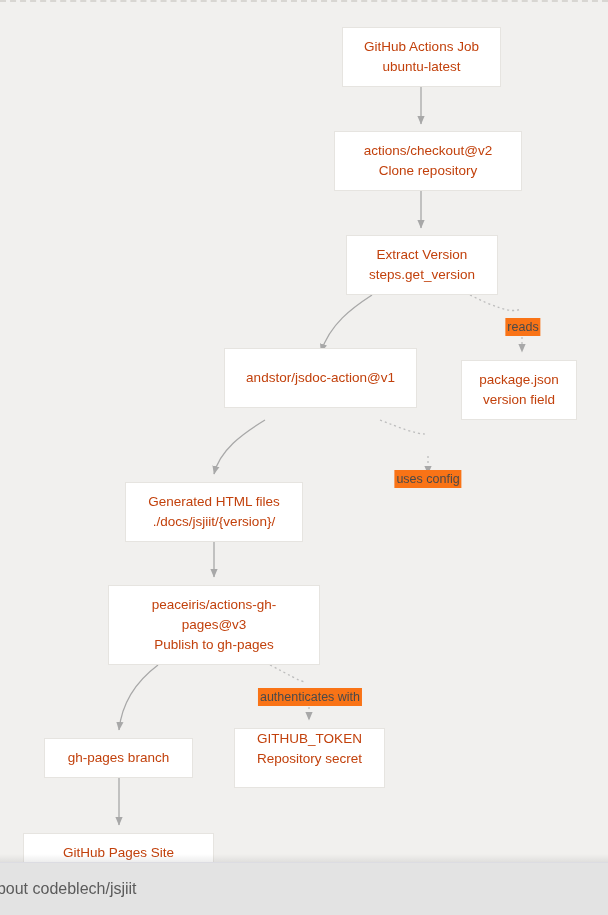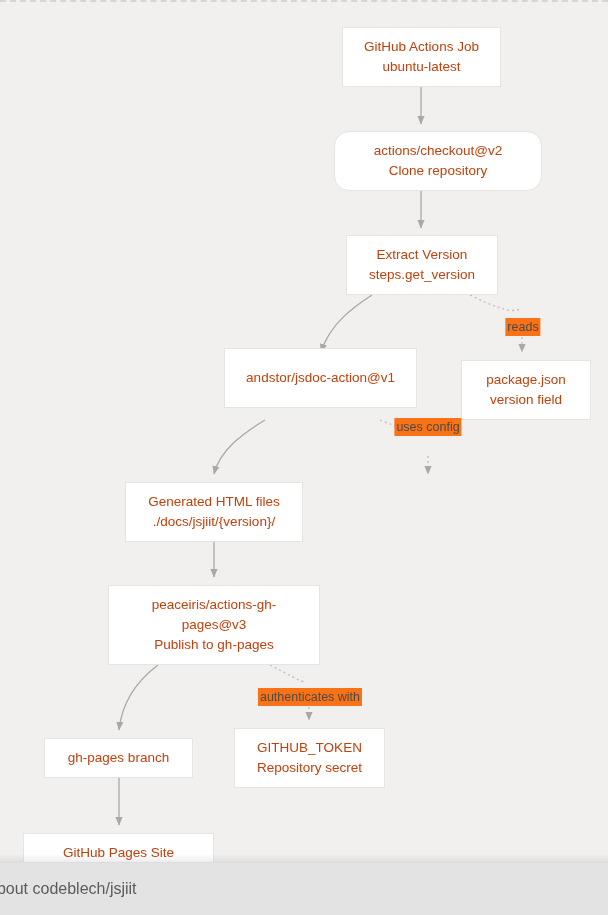--- a/index.html
+++ b/index.html
@@ -129,66 +129,66 @@
     <path d="M309,700 L309,718" fill="none" stroke="#bdbdbd" stroke-width="1.3" stroke-dasharray="2,3" marker-end="url(#arrowdot)"></path>
 
     <path d="M119,776 L119,823" fill="none" stroke="#a8a8a8" stroke-width="1.3" marker-end="url(#arrow)"></path>
   </svg>
 
   <div class="node" style="left:342px; top:25px; width:159px; height:60px;">
     <span class="line">GitHub Actions Job</span>
     <span class="line">ubuntu-latest</span>
   </div>
 
-  <div class="node" style="left:334px; top:129px; width:208px; height:60px;border-radius:15px;">
+  <div class="node" style="left:334px; top:129px; width:188px; height:60px;">
     <span class="line">actions/checkout@v2</span>
     <span class="line">Clone repository</span>
   </div>
 
   <div class="node" style="left:346px; top:233px; width:152px; height:60px;">
     <span class="line">Extract Version</span>
     <span class="line">steps.get_version</span>
   </div>
 
-  <div class="node" style="left:461px; top:358px; width:130px; height:60px;">
+  <div class="node" style="left:461px; top:358px; width:116px; height:60px;">
     <span class="line">package.json</span>
     <span class="line">version field</span>
   </div>
 
   <div class="node" style="left:224px; top:346px; width:193px; height:60px;">
     <span class="line">andstor/jsdoc-action@v1</span>
   </div>
 
 
   <div class="node" style="left:125px; top:480px; width:178px; height:60px;">
     <span class="line">Generated HTML files</span>
     <span class="line">./docs/jsjiit/{version}/</span>
   </div>
 
   <div class="node wrap" style="left:108px; top:583px; width:212px; height:80px;">
     <span class="line">peaceiris/actions-gh-</span>
     <span class="line">pages@v3</span>
     <span class="line">Publish to gh-pages</span>
   </div>
 
-  <div class="node" style="left:234px; top:726px; width:151px; height:60px;">
+  <div class="node" style="left:234px; top:726px; width:151px; height:60px;justify-content:flex-end;">
     <span class="line">GITHUB_TOKEN</span>
     <span class="line">Repository secret</span>
   </div>
 
   <div class="node" style="left:44px; top:736px; width:149px; height:40px;">
     <span class="line">gh-pages branch</span>
   </div>
 
   <div class="node" style="left:23px; top:831px; width:191px; height:40px;">
     <span class="line">GitHub Pages Site</span>
   </div>
 
   <div class="edge-label" style="left:523px; top:316px;">reads</div>
-  <div class="edge-label" style="left:428px; top:416px;">uses config</div>
+  <div class="edge-label" style="left:428px; top:468px;">uses config</div>
   <div class="edge-label" style="left:310px; top:686px;">authenticates with</div>
 
 </div>
 
 <div id="bar-shadow"></div>
 
 <div id="bottom-bar">
   <span class="bar-text">about codeblech/jsjiit</span>
 </div>
 

